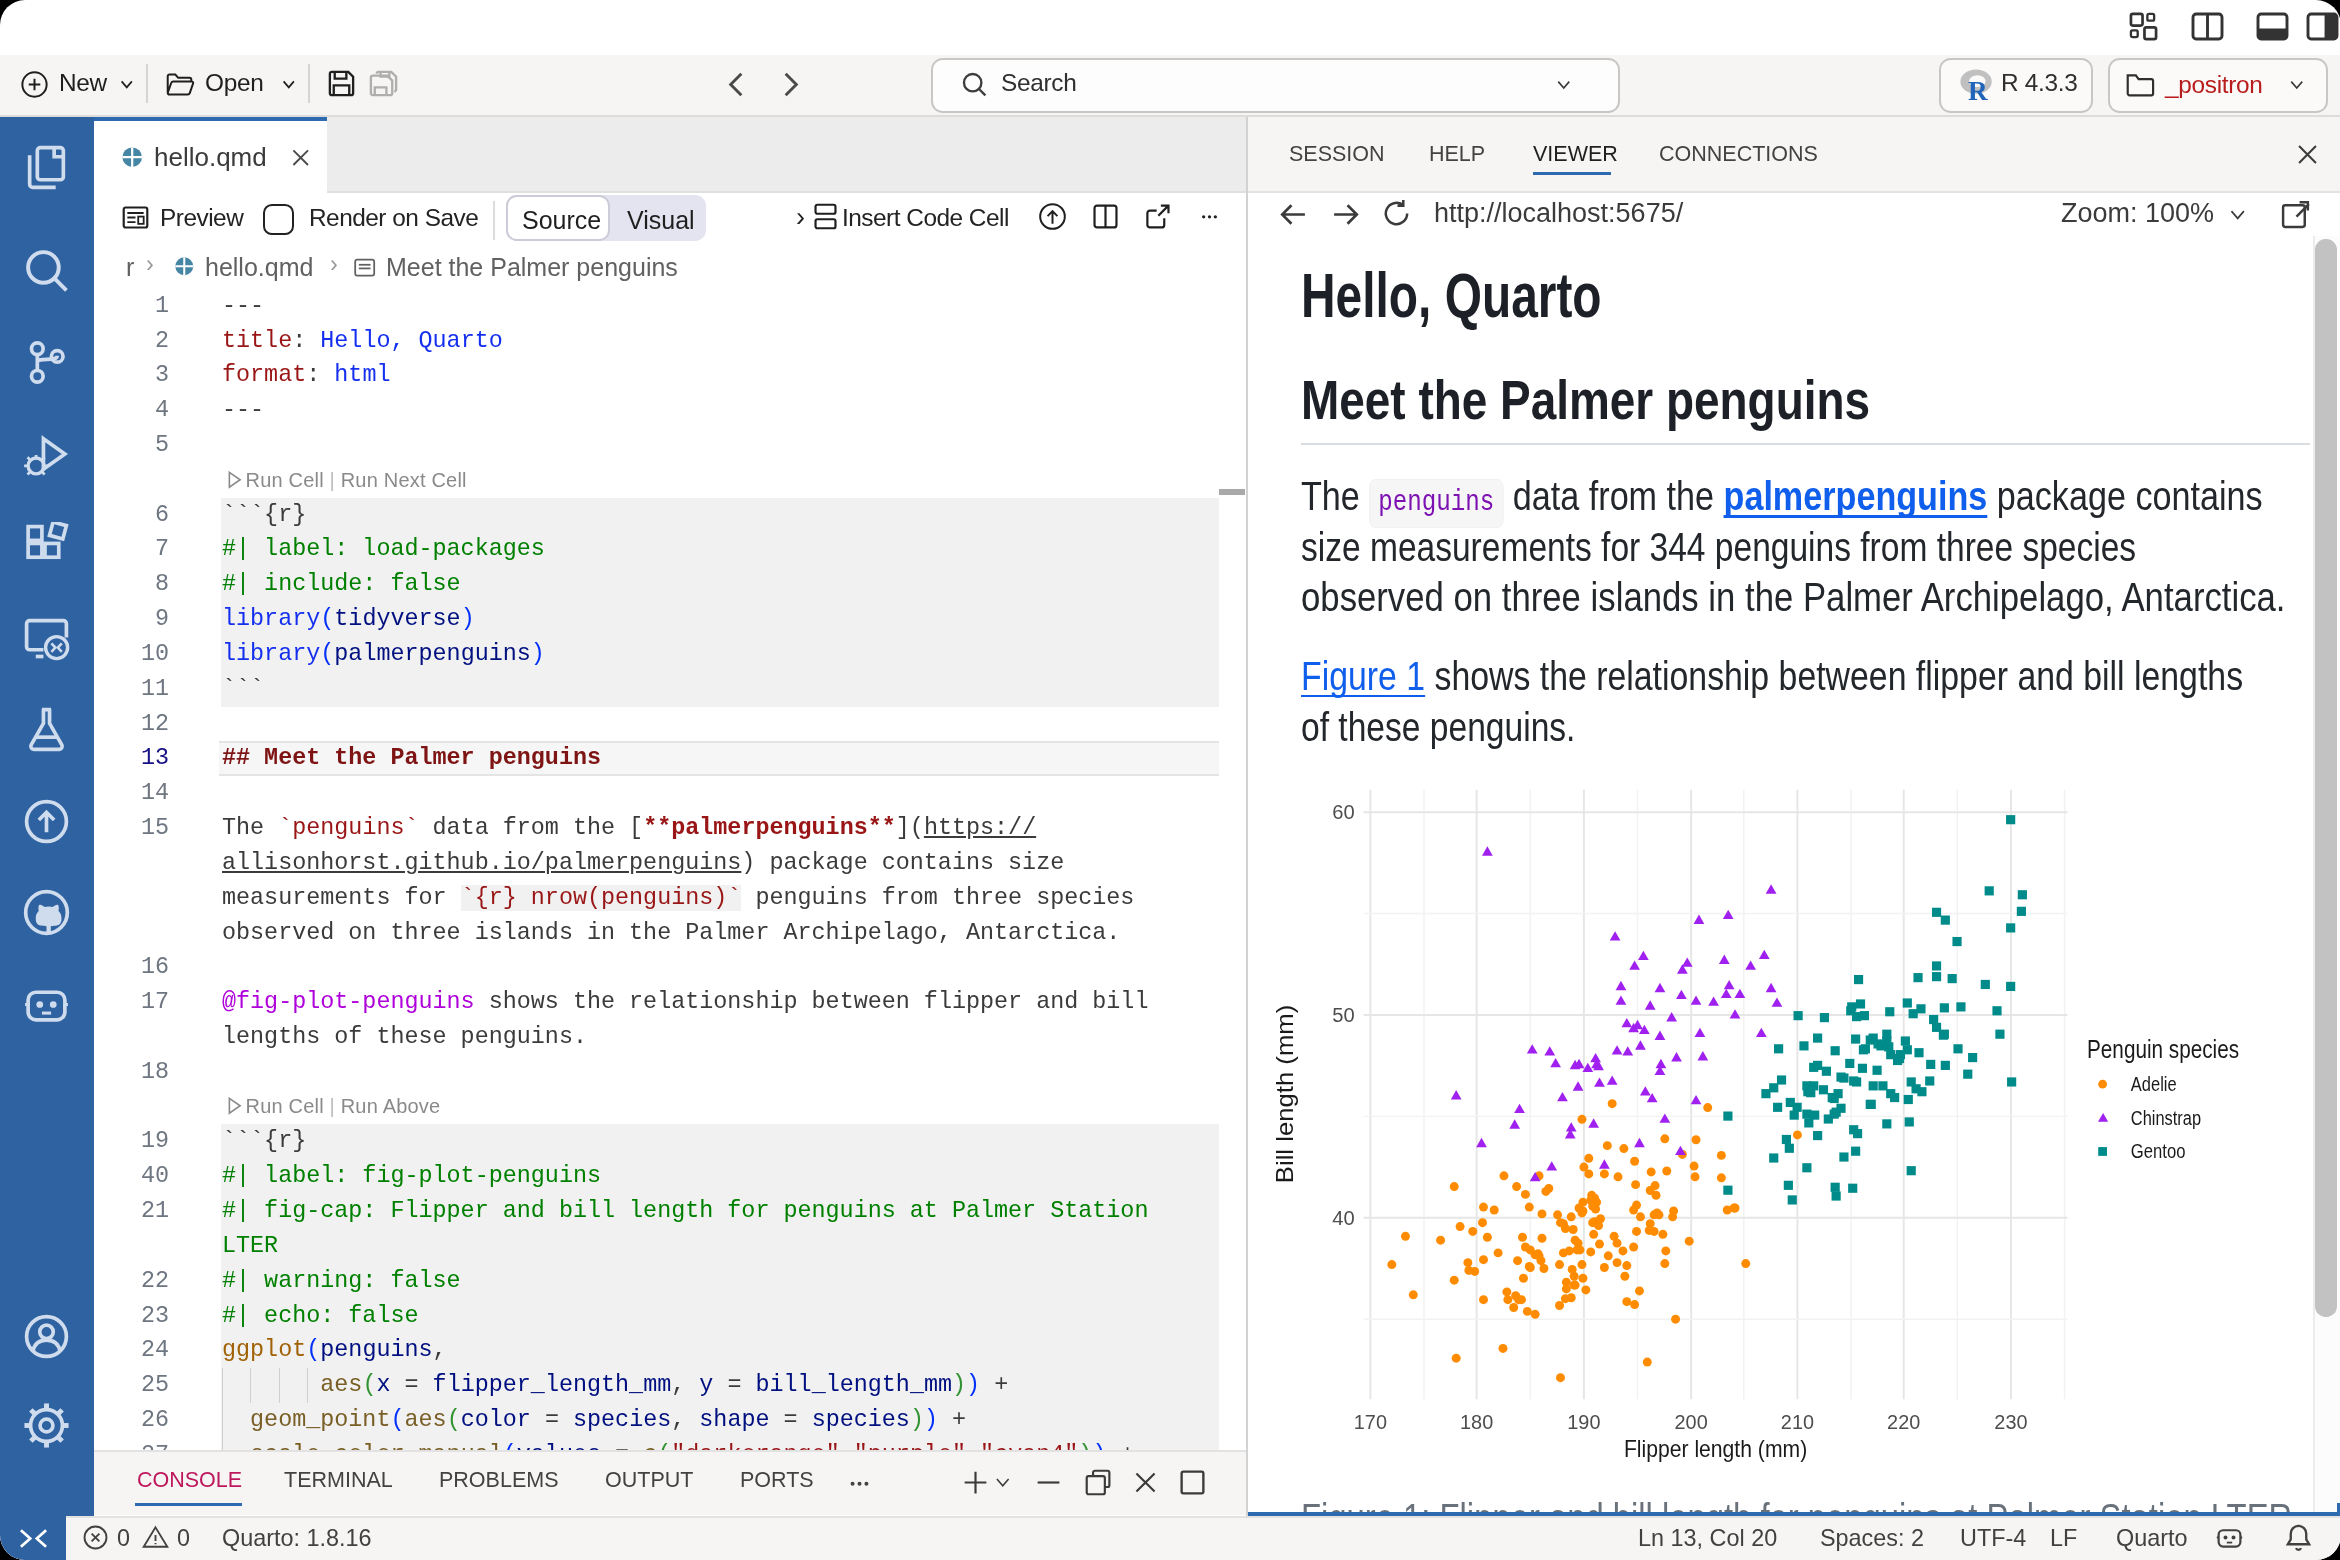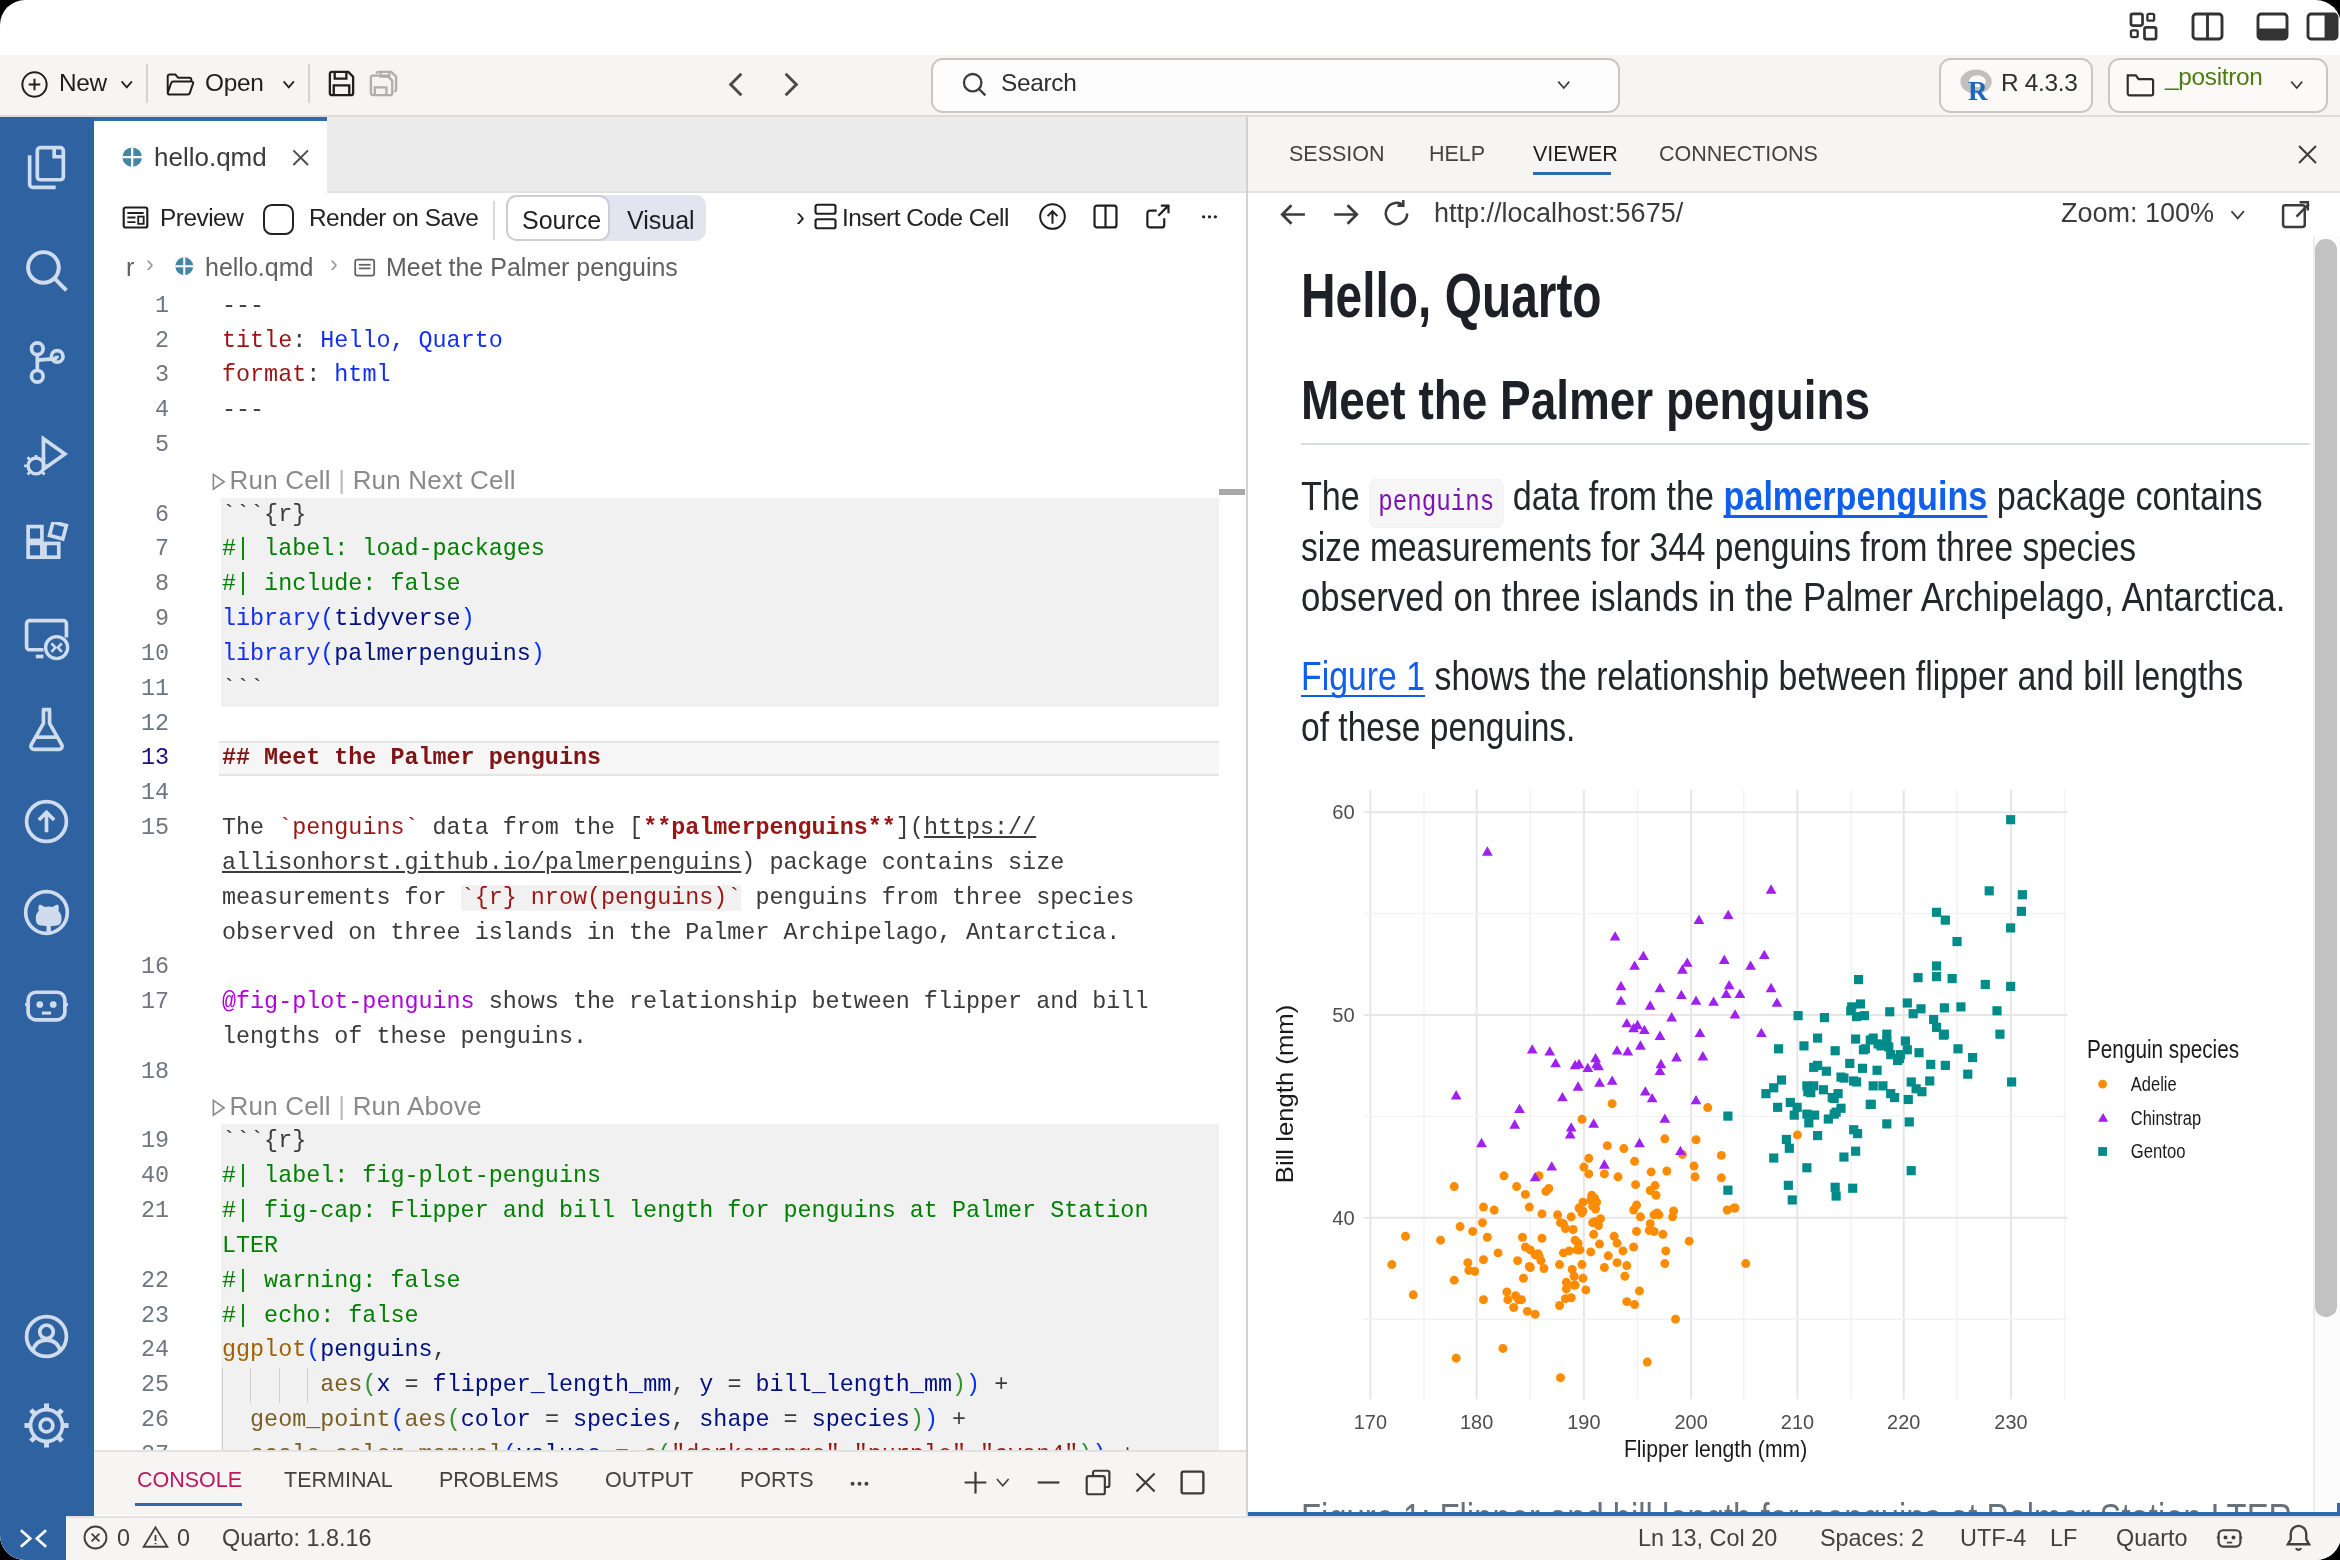--- a/index.html
+++ b/index.html
@@ -4,21 +4,21 @@
 html,body { width:2341px; height:1560px; background:#000; overflow:hidden; }
 body { font-family:"Liberation Sans", sans-serif; }
 .abs { position:absolute; }
 .window { position:absolute; left:0; top:0; width:2341px; height:1560px; border-radius:25px; overflow:hidden; background:#fff; }
 .titlebar { position:absolute; left:0; top:0; width:2341px; height:53px; background:#f6f5f4; border-bottom:2px solid #e2e0df; }
 .toolbar { position:absolute; left:0; top:55px; width:2341px; height:62px; background:#f6f5f4; border-bottom:2px solid #dddcdb; }
 .uit { font-size:24.4px; color:#1f1f1f; letter-spacing:-0.3px; }
 .uie { position:absolute; font-size:24.4px; color:#232323; letter-spacing:-0.5px; }
 .crow { position:absolute; left:222px; height:35px; line-height:35px; font-family:"Liberation Mono",monospace; font-size:23.4px; white-space:pre; color:#3b3b3b; }
 .lno { position:absolute; left:94px; width:75px; text-align:right; height:35px; line-height:35px; font-family:"Liberation Mono",monospace; font-size:23.4px; }
-.cellw { position:absolute; left:208px; height:29px; line-height:29px; font-size:26px; color:#8a8a8a; letter-spacing:0.2px; }
+.cellw { position:absolute; left:224px; height:29px; line-height:29px; font-size:20px; color:#8a8a8a; letter-spacing:0.2px; }
 .atick { font-size:20px; fill:#4d4d4d; font-family:"Liberation Sans",sans-serif; }
 .atitle { font-size:25px; fill:#1a1a1a; font-family:"Liberation Sans",sans-serif; }
 .ltitle { font-size:26px; fill:#1a1a1a; font-family:"Liberation Sans",sans-serif; }
 .llab { font-size:20px; fill:#1a1a1a; font-family:"Liberation Sans",sans-serif; }
 .pline { font-size:41px; line-height:41px; color:#23272b; white-space:nowrap; transform-origin:0 0; }
 .ptab { position:absolute; top:0; height:74px; line-height:74px; font-size:21.5px; color:#434343; }
 .sbit { position:absolute; top:0; height:45px; line-height:45px; font-size:23.4px; color:#414141; }
 </style></head><body>
 <div class="window">
 
@@ -87,21 +87,21 @@
 <svg class="abs" style="left:1958px;top:66px;" width="37" height="37" viewBox="0 0 17 17">
       <ellipse cx="8.3" cy="7.2" rx="7.2" ry="5.6" fill="#c0c0c0"></ellipse>
       <ellipse cx="8.9" cy="7.0" rx="3.8" ry="2.7" fill="#fbfaf9"></ellipse>
       <text x="4.6" y="15.4" font-family="Liberation Serif" font-weight="bold" font-size="12.5" fill="#2065ba">R</text>
     </svg>
 <div class="abs uit" style="left:2001px;top:69px;color:#2f2f2f">R 4.3.3</div>
 <div class="abs" style="left:2108px;top:58px;width:220px;height:55px;background:#fbfaf9;border:2px solid #c9c7c5;border-radius:11.7px"></div>
 <svg class="abs" style="left:2124px;top:70px;" width="31" height="29" viewBox="0 0 16 16">
       <path d="M1.5 3 h4.5 l1.5 2 h7 a1 1 0 0 1 1 1 v7 a1 1 0 0 1 -1 1 h-12 a1 1 0 0 1 -1-1 z" fill="none" stroke="#2f2f2f" stroke-width="1.2"></path>
     </svg>
-<div class="abs uit" style="left:2165px;top:63px;color:#4d7c0f">_positron</div>
+<div class="abs uit" style="left:2165px;top:71px;color:#b91c1c">_positron</div>
 <svg class="abs" style="left:2286px;top:78px;" width="21.5" height="14.6" viewBox="0 0 16 16">
       <path d="M2 4 l6 7 6-7" fill="none" stroke="#3a3a3a" stroke-width="1.8"></path>
     </svg>
 <div class="abs" style="left:0;top:117px;width:94px;height:1399px;background:#2f62a0"></div>
 <svg class="abs" style="left:22.4px;top:143px;" width="49" height="49" viewBox="0 0 16 16">
       <rect x="5" y="1.5" width="8.5" height="10.5" rx="1" fill="none" stroke="#cfdcee" stroke-width="1.2"></rect>
       <path d="M10.5 1.5 V4.5 H13.5" fill="none" stroke="#cfdcee" stroke-width="1.2"></path>
       <path d="M11 14.5 H3.5 a1 1 0 0 1 -1-1 V4" fill="none" stroke="#cfdcee" stroke-width="1.2"></path>
     </svg>
 <svg class="abs" style="left:22.4px;top:246px;" width="49" height="49" viewBox="0 0 16 16">

